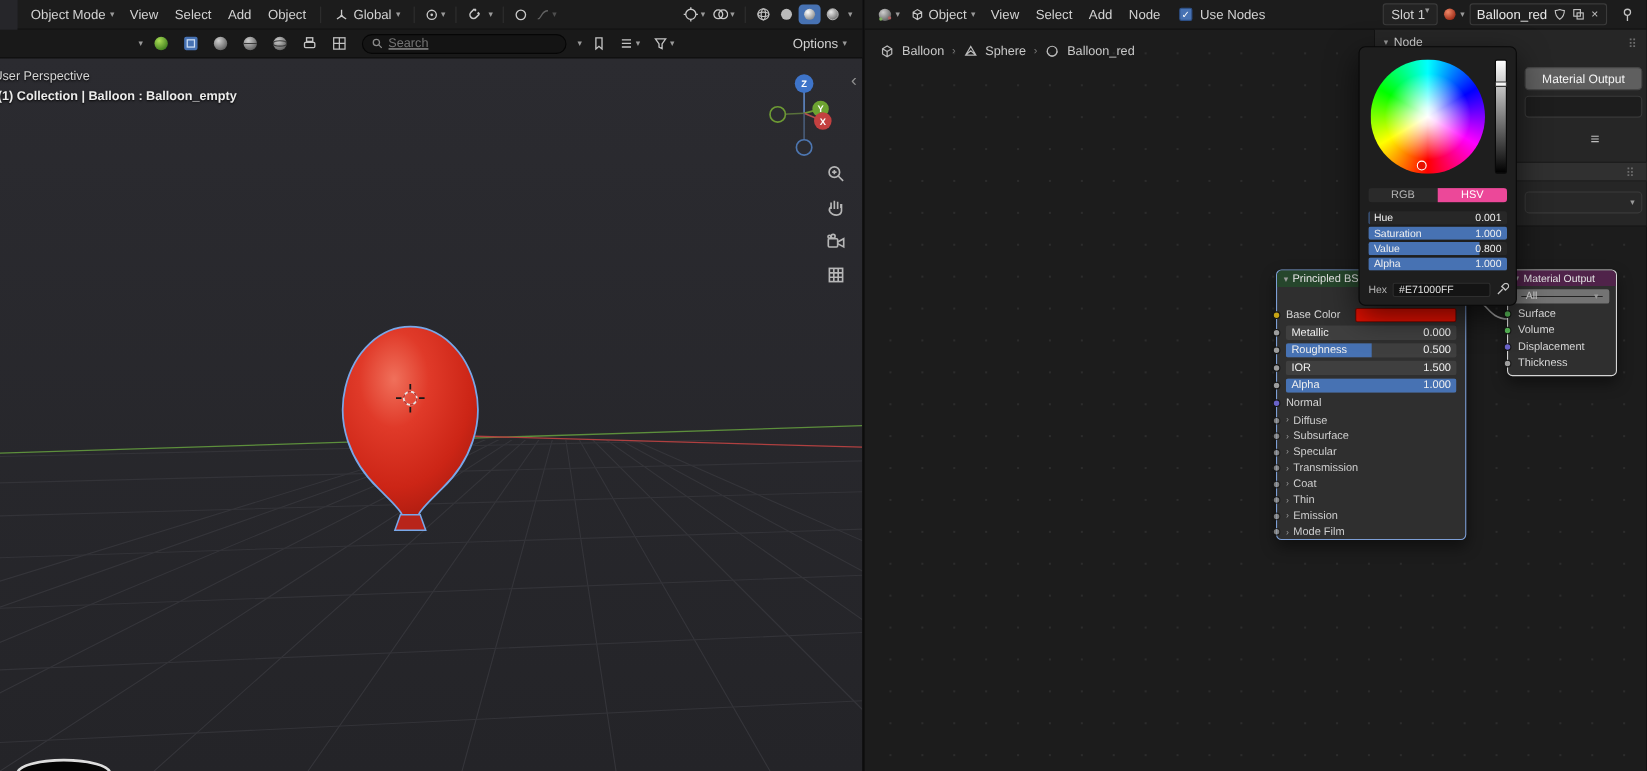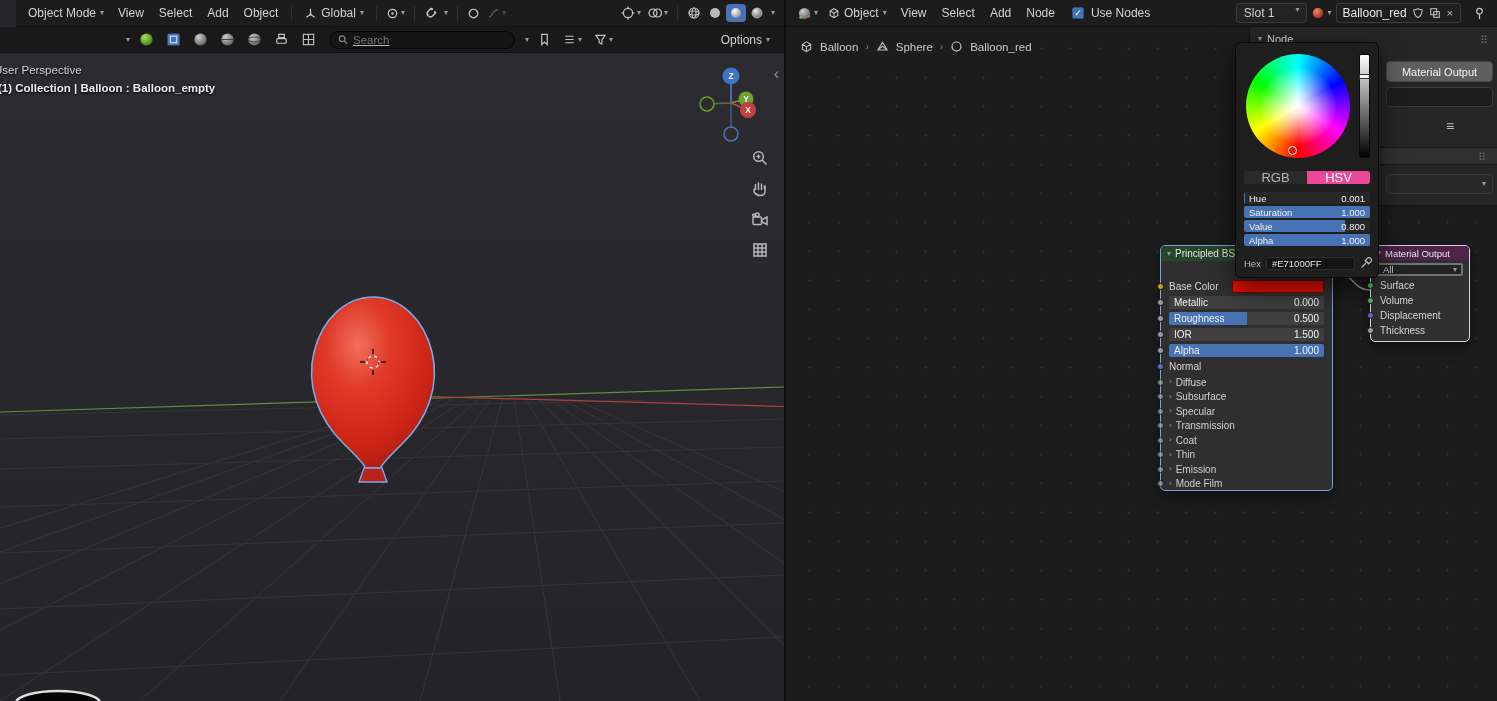--- a/index.html
+++ b/index.html
@@ -27,21 +27,21 @@
   .vp-collapse{position:absolute;right:5px;top:13px;color:#909090;font-size:16px;z-index:3;line-height:1;}
 
   
   .ne{position:absolute;left:784px;top:0;width:713px;height:701px;background:#1c1c1c;border-left:2px solid #0d0d0d;}
   .ne-dots{position:absolute;left:0;top:27px;right:0;bottom:0;background-image:radial-gradient(circle,#2c2c2c 1px,rgba(0,0,0,0) 1.3px);background-size:29px 29px;background-position:9px 7px;z-index:1;}
   .ne-h1{position:absolute;left:0;top:0;right:0;height:27px;padding:0 8px;gap:1px;z-index:5;}
   .breadcrumb{position:absolute;left:14px;top:40px;display:flex;align-items:center;gap:7px;font-size:11.5px;color:#c9c9c9;z-index:2;}
   .bc-sep{color:#7a7a7a;font-size:10px;}
   .wires{position:absolute;left:0;top:0;z-index:3;pointer-events:none;}
   .cbox{width:12px;height:12px;background:#4772b3;border:1px solid #2c4f86;border-radius:2px;display:flex;align-items:center;justify-content:center;color:#fff;font-size:9px;margin-right:5px;flex:none;}
-  .pill{display:inline-flex;align-items:flex-start;gap:21px;background:#232323;border:1px solid #3b3b3b;border-radius:3px;padding:2px 7px;white-space:nowrap;}
+  .pill{display:inline-flex;align-items:flex-start;gap:0;background:#232323;border:1px solid #3b3b3b;border-radius:3px;padding:2px 7px;white-space:nowrap;}
   .namepill{display:inline-flex;align-items:center;gap:5px;background:#1f1f1f;border:1px solid #3b3b3b;border-radius:3px;padding:2px 6px;color:#e8e8e8;white-space:nowrap;}
   .namepill .x{color:#bdbdbd;font-size:11px;padding:0 1px;}
 
   
   .node{position:absolute;background:#2f2f2f;border-radius:5px;box-shadow:0 6px 14px rgba(0,0,0,.45);font-size:10px;color:#d6d6d6;z-index:4;}
   .bsdf{left:374px;top:245px;width:173px;height:246px;border:1px solid #7d9fd6;}
   .nout{left:584px;top:245px;width:100px;height:97px;border:1px solid #d5d5d5;}
   .node-head{height:15px;display:flex;align-items:center;gap:4px;padding:0 6px;border-radius:4px 4px 0 0;font-size:10px;color:#e4e4e4;white-space:nowrap;overflow:hidden;}
   .bsdf .node-head{background:#26462c;}
   .nout .node-head{background:#50234a;height:14px;font-size:9.5px;}
@@ -49,42 +49,42 @@
   .nout .node-body{padding:3px 6px 0;}
   .nrow{height:13px;margin-bottom:3px;display:flex;align-items:center;justify-content:space-between;}
   .swatch{width:92px;height:13px;border-radius:2px;border:1px solid rgba(0,0,0,.5);}
   .nslider{position:relative;height:13px;margin-bottom:3px;background:#3f3f3f;border-radius:2px;overflow:hidden;display:flex;align-items:center;justify-content:space-between;padding:0 5px;font-size:10px;color:#f0f0f0;}
   .nslider .fill{position:absolute;left:0;top:0;bottom:0;width:0;background:#4772b3;}
   .nslider span{position:relative;}
   .prow{height:12px;margin-bottom:2.5px;display:flex;align-items:center;gap:4px;color:#cfcfcf;}
   .socket{position:absolute;width:7px;height:7px;border-radius:50%;border:1px solid #151515;}
   .s-l{left:-4px;}.s-r{right:-4px;}
   .s-yellow{background:#c8a414;}.s-gray{background:#9d9d9d;}.s-purple{background:#6a63c9;}.s-green{background:#56b656;}
-  .select{position:relative;height:13px;background:#232323;border:2px solid #737373;border-radius:2px;display:flex;align-items:center;justify-content:space-between;padding:0 4px;margin-bottom:4px;font-size:9.5px;}
+  .select{position:relative;height:13px;background:#232323;border:6px solid #737373;border-radius:2px;display:flex;align-items:center;justify-content:space-between;padding:0 4px;margin-bottom:4px;font-size:9.5px;}
   .inrow{height:12px;margin-bottom:3px;display:flex;padding-left:3px;font-size:10px;}
 
   
   .npanel{position:absolute;left:463px;top:27px;width:250px;height:179px;background:#262626;border-left:1px solid #131313;border-bottom:1px solid #131313;z-index:6;font-size:11px;}
   .np-head{display:flex;align-items:center;gap:5px;padding:6px 8px 0;color:#d0d0d0;}
   .grip{position:absolute;color:#6d6d6d;font-size:11px;letter-spacing:1px;}
   .np-name{position:absolute;left:136px;top:34px;width:107px;height:21px;background:#5f5f5f;border:1px solid #454545;border-radius:4px;color:#f4f4f4;font-size:11px;display:flex;align-items:center;justify-content:center;}
   .np-field{position:absolute;left:136px;top:60px;width:107px;height:20px;background:#1d1d1d;border:1px solid #3a3a3a;border-radius:4px;}
   .np-list{position:absolute;left:196px;top:92px;color:#bdbdbd;font-size:14px;line-height:1;}
   .np-strip{position:absolute;left:0;top:120px;right:0;height:18px;background:#303030;border-top:1px solid #1a1a1a;border-bottom:1px solid #1a1a1a;}
   .np-select{position:absolute;left:136px;top:147px;width:107px;height:20px;background:#282828;border:1px solid #3a3a3a;border-radius:4px;display:flex;align-items:center;justify-content:flex-end;padding:0 6px;}
 
   
   .popup{position:absolute;left:449px;top:42px;width:144px;height:236px;background:#1e1e1e;border:1px solid #090909;border-radius:6px;box-shadow:0 10px 28px rgba(0,0,0,.6);z-index:10;}
   .wheel{position:absolute;left:10px;top:11px;width:104px;height:104px;border-radius:50%;
     background:radial-gradient(circle closest-side,#fff 0%,rgba(255,255,255,.85) 16%,rgba(255,255,255,0) 75%),
     conic-gradient(#0ff,#00f 16.6%,#f0f 33.3%,#f00 50%,#ff0 66.6%,#0f0 83.3%,#0ff);}
   .wheel-dot{position:absolute;left:42px;top:92px;width:9px;height:9px;border-radius:50%;background:#e71000;border:1.5px solid #fff;}
   .vslider{position:absolute;left:123px;top:11px;width:11px;height:104px;border-radius:2px;background:linear-gradient(#fff,#000);border:1px solid #090909;}
   .vhandle{position:absolute;left:-1px;right:-1px;top:19px;height:5px;background:#f5f5f5;border:1px solid #333;border-radius:1px;}
-  .cp-tabs{position:absolute;left:8px;top:128px;right:8px;height:13px;display:flex;border-radius:3px;overflow:hidden;font-size:13px;justify-content:flex-end;}
+  .cp-tabs{position:absolute;left:8px;top:128px;right:8px;height:13px;display:flex;border-radius:3px;overflow:hidden;font-size:10px;justify-content:flex-end;}
   .cp-tab{flex:1;display:flex;align-items:center;justify-content:center;background:#2a2a2a;color:#b5b5b5;}
   .cp-tab.active{background:#ec4899;color:#fff;}
   .cp-sliders{position:absolute;left:8px;top:149px;right:8px;}
   .cp-sliders .nslider{height:12px;margin-bottom:2px;background:#272727;font-size:9.5px;}
   .cp-hex{position:absolute;left:8px;top:213px;right:6px;height:14px;display:flex;align-items:center;gap:5px;font-size:9.5px;color:#b8b8b8;}
   .hexfield{flex:1;height:13px;background:#141414;border:1px solid #2e2e2e;border-radius:2px;color:#e2e2e2;display:flex;align-items:center;padding:0 5px;font-size:9.5px;}
 </style>
 </head>
 <body>
 

